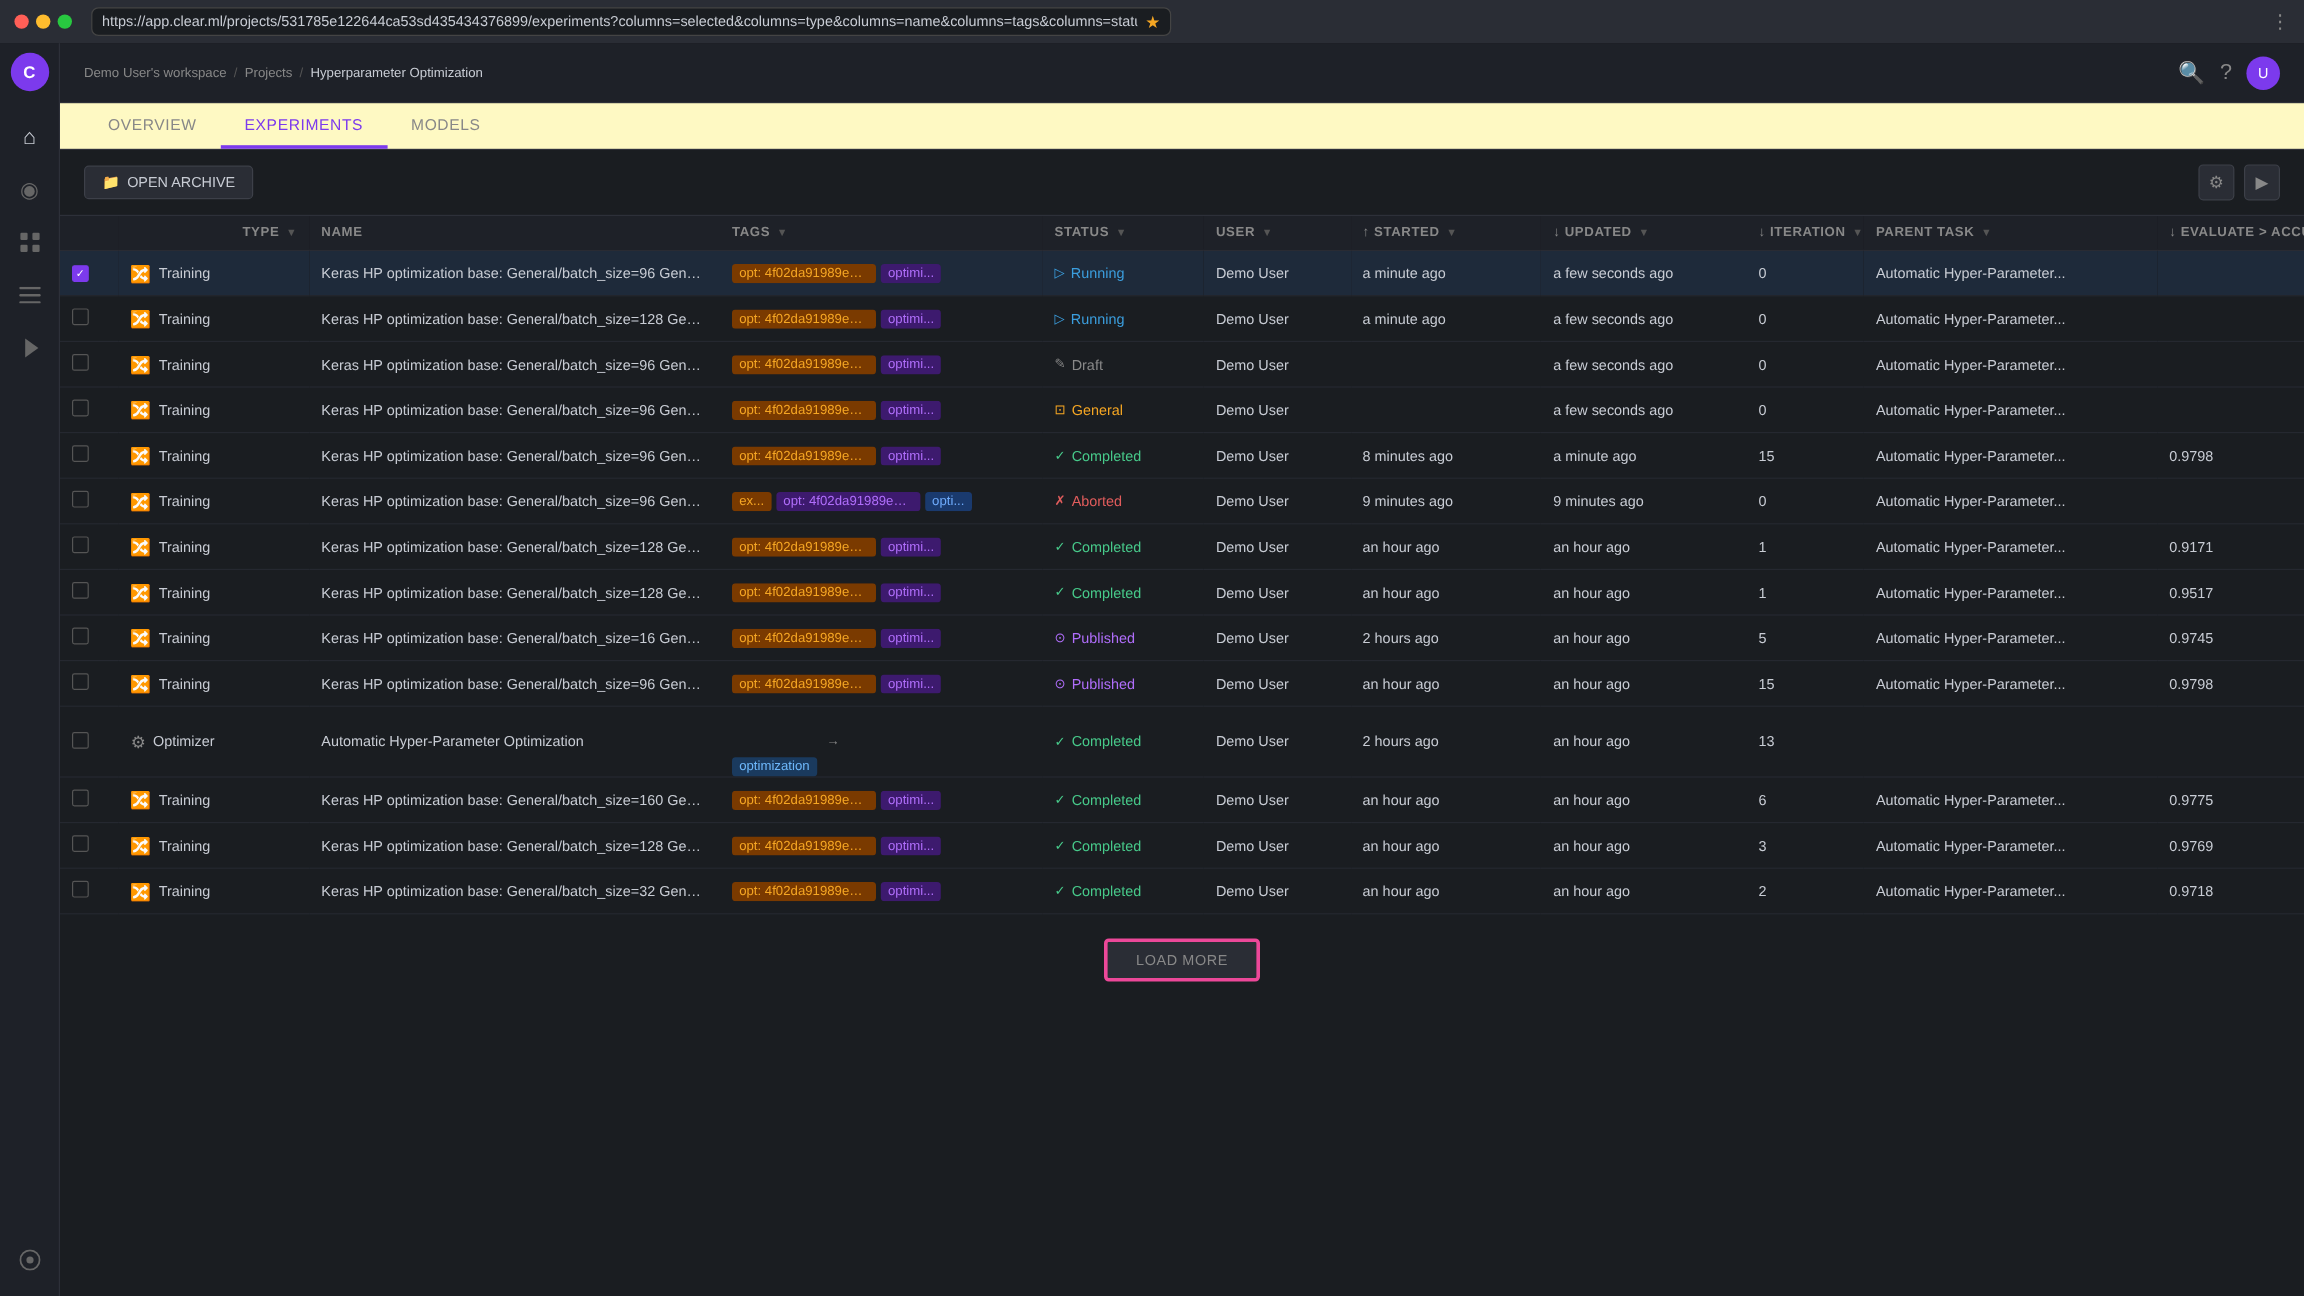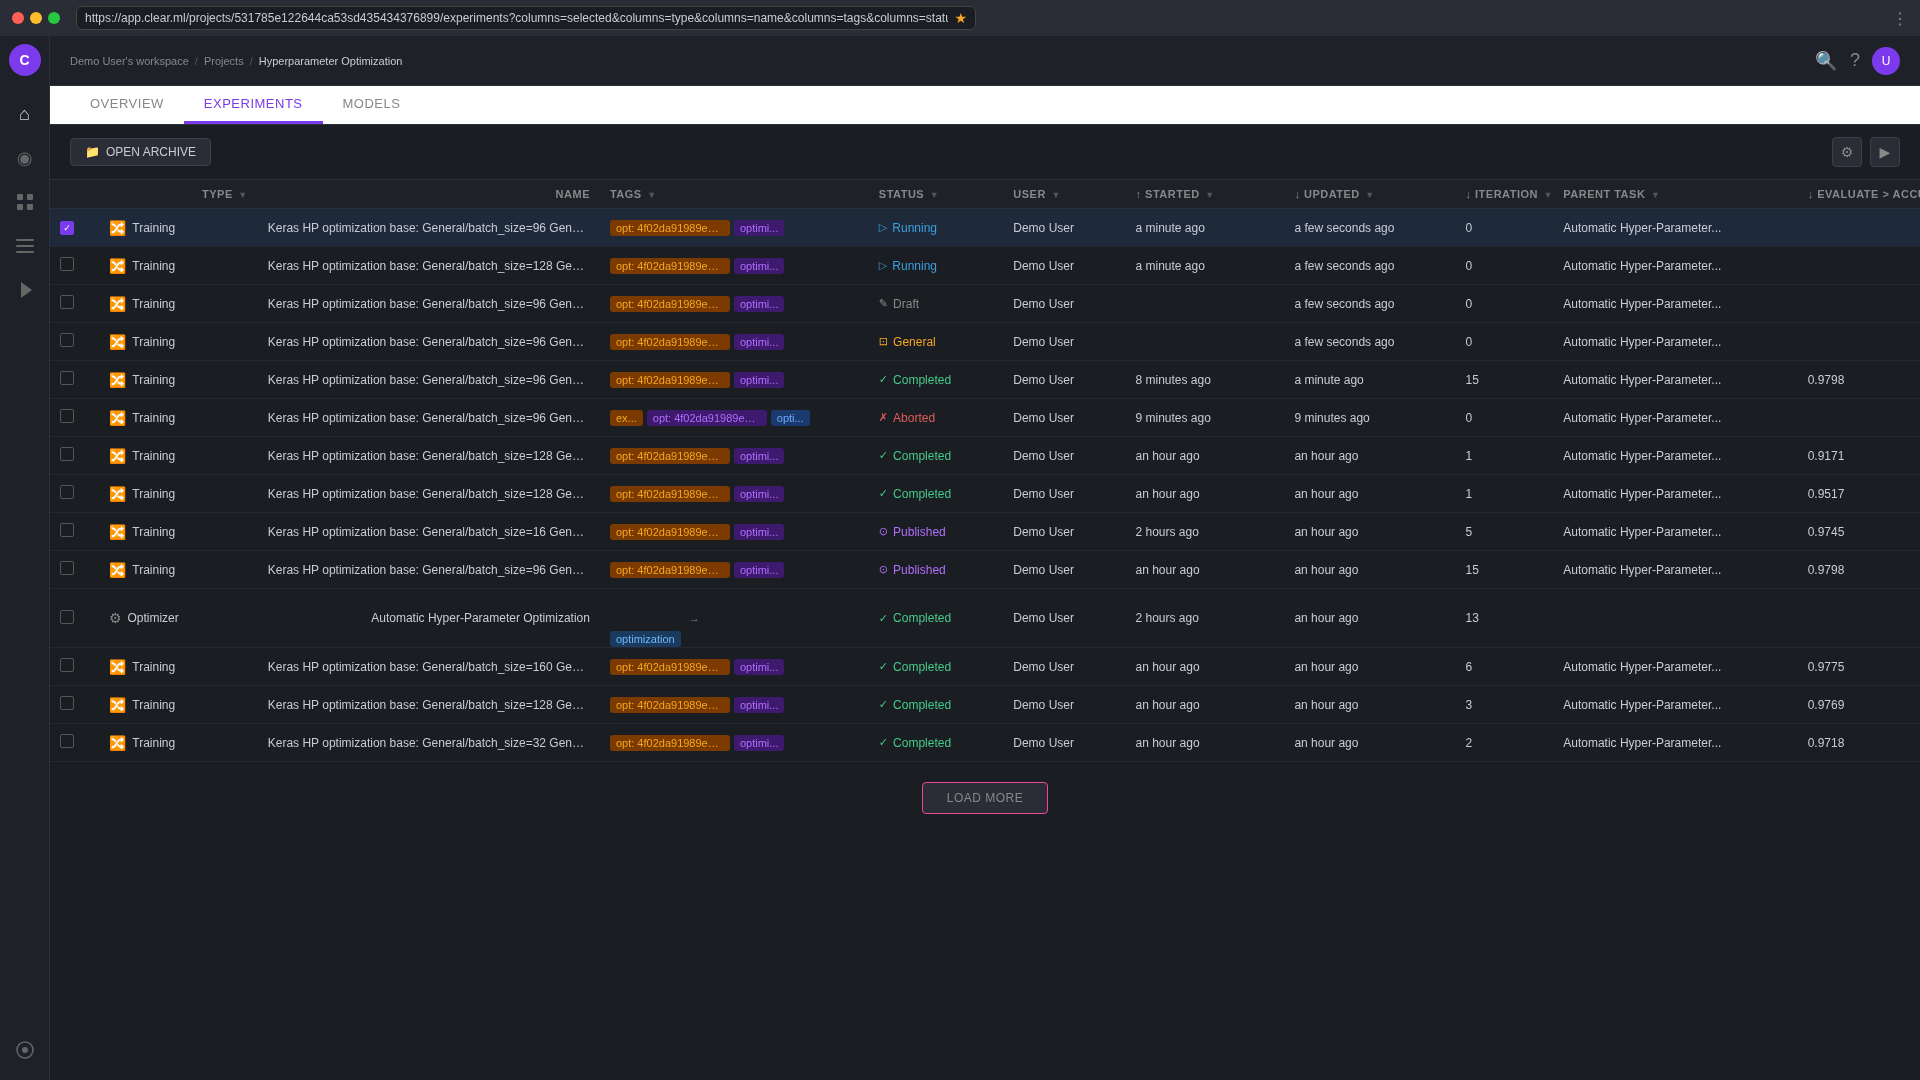--- a/index.html
+++ b/index.html
@@ -138,21 +138,21 @@
     .avatar {
       width: 28px; height: 28px;
       background: #7c3aed;
       border-radius: 50%;
       display: flex; align-items: center; justify-content: center;
       color: white; font-size: 12px;
     }
 
     
     .tabs {
-      background: #ffffff;
+      background: #fef9c3;
       border-bottom: 1px solid #2d3039;
       display: flex;
       align-items: flex-end;
       padding: 0 20px;
       gap: 0;
     }
     .tab {
       padding: 10px 20px;
       cursor: pointer;
       color: #888;
@@ -320,38 +320,38 @@
     .status-aborted { color: #e05c5c; }
 
     
     .load-more-wrap {
       display: flex;
       justify-content: center;
       padding: 20px;
     }
     .btn-load-more {
       background: #2a2d35;
-      border: 1px solid #ec4899;
+      border: 3px solid #ec4899;
       border-radius: 4px;
       color: #888;
       padding: 8px 24px;
       cursor: pointer;
       font-size: 12px;
       letter-spacing: 0.5px;
     }
 
     
     .table-wrap::-webkit-scrollbar { width: 6px; }
     .table-wrap::-webkit-scrollbar-track { background: #1a1d21; }
     .table-wrap::-webkit-scrollbar-thumb { background: #3d4049; border-radius: 3px; }
 
     
     .col-check { width: 40px; }
     .col-type { width: 130px; text-align: right; }
-    .col-name { width: 280px; text-align: right; }
+    .col-name { width: 280px; }
     .col-tags { width: 220px; }
     .col-status { width: 110px; }
     .col-user { width: 100px; }
     .col-started { width: 130px; }
     .col-updated { width: 140px; }
     .col-iteration { width: 80px; }
     .col-parent { width: 200px; }
     .col-accuracy { width: 100px; }
   </style>
 </head>

